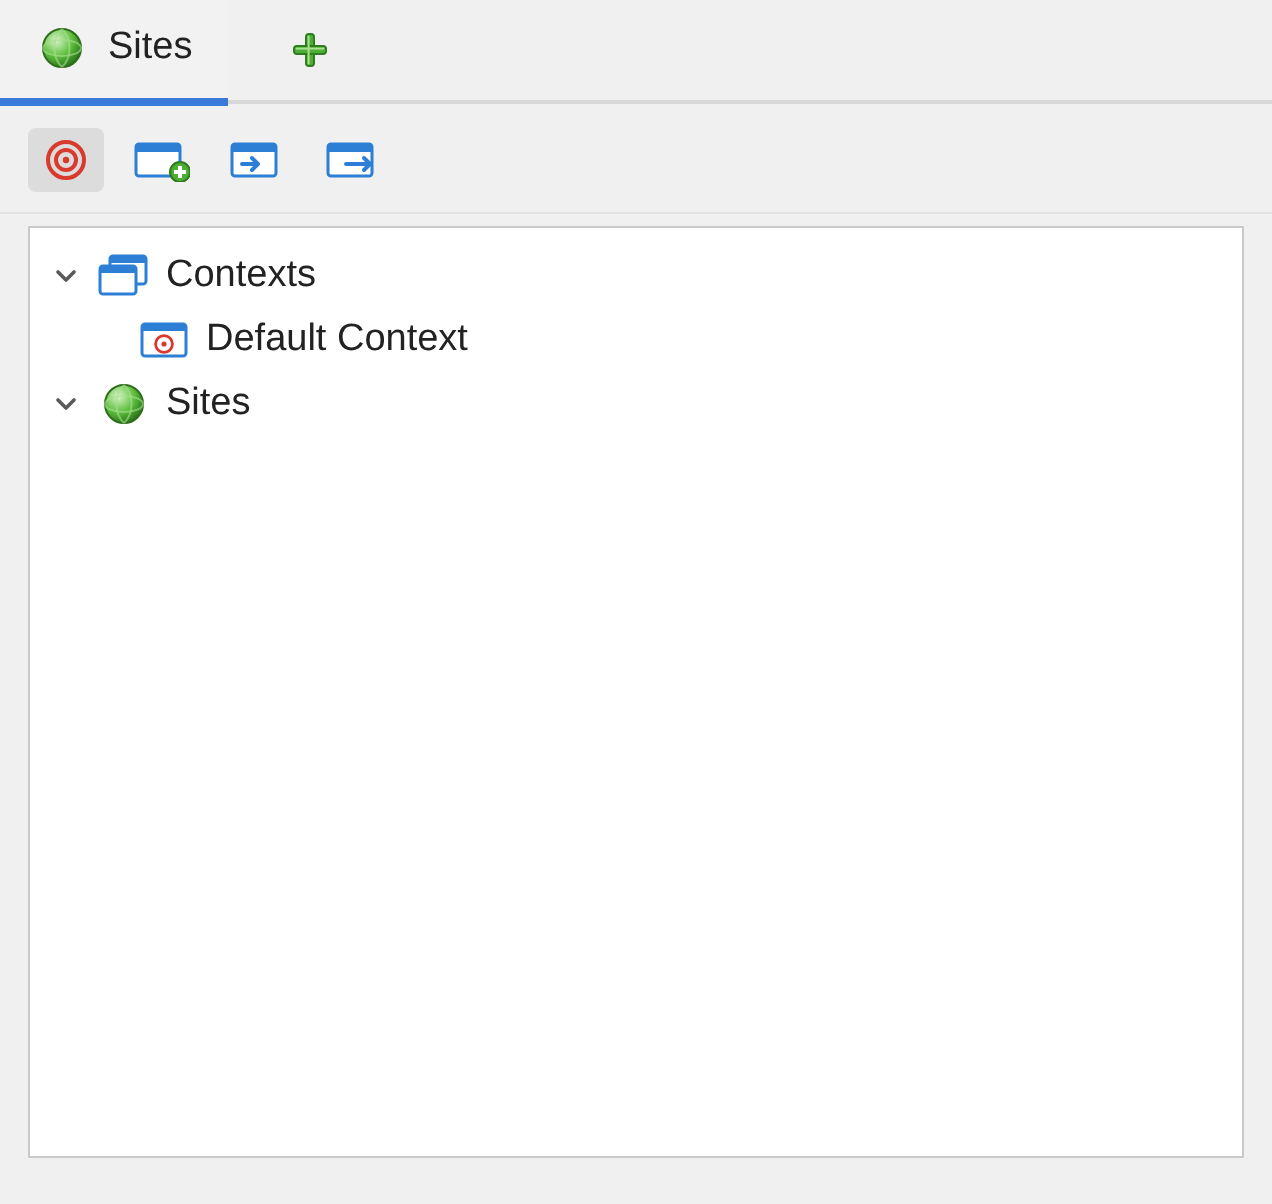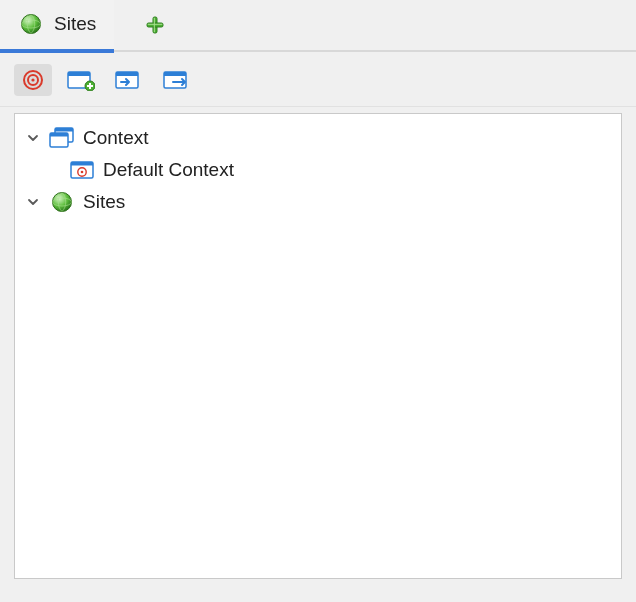--- a/index.html
+++ b/index.html
@@ -207,21 +207,21 @@
           </svg>
       </span>
       <span class="icon-slot">
         <svg width="26" height="22" viewBox="0 0 26 22">
           <rect x="6" y="1" width="18" height="14" rx="1.5" fill="#fff" stroke="#2d7fd6" stroke-width="1.5"></rect>
           <rect x="6" y="1" width="18" height="3.5" fill="#2d7fd6"></rect>
           <rect x="1" y="6" width="18" height="14" rx="1.5" fill="#fff" stroke="#2d7fd6" stroke-width="1.5"></rect>
           <rect x="1" y="6" width="18" height="3.5" fill="#2d7fd6"></rect>
         </svg>
       </span>
-      <span class="label">Context</span>
+      <span class="label">Contexts</span>
     </div>
     <div class="tree-children">
       <div class="tree-item child">
         <span class="icon-slot">
           <svg width="24" height="20" viewBox="0 0 24 20">
             <rect x="1" y="2" width="22" height="16" rx="1.5" fill="#fff" stroke="#2d7fd6" stroke-width="1.5"></rect>
             <rect x="1" y="2" width="22" height="3.5" fill="#2d7fd6"></rect>
             <circle cx="12" cy="12" r="4.2" fill="none" stroke="#d93a2b" stroke-width="1.4"></circle>
             <circle cx="12" cy="12" r="1.3" fill="#d93a2b"></circle>
           </svg>

